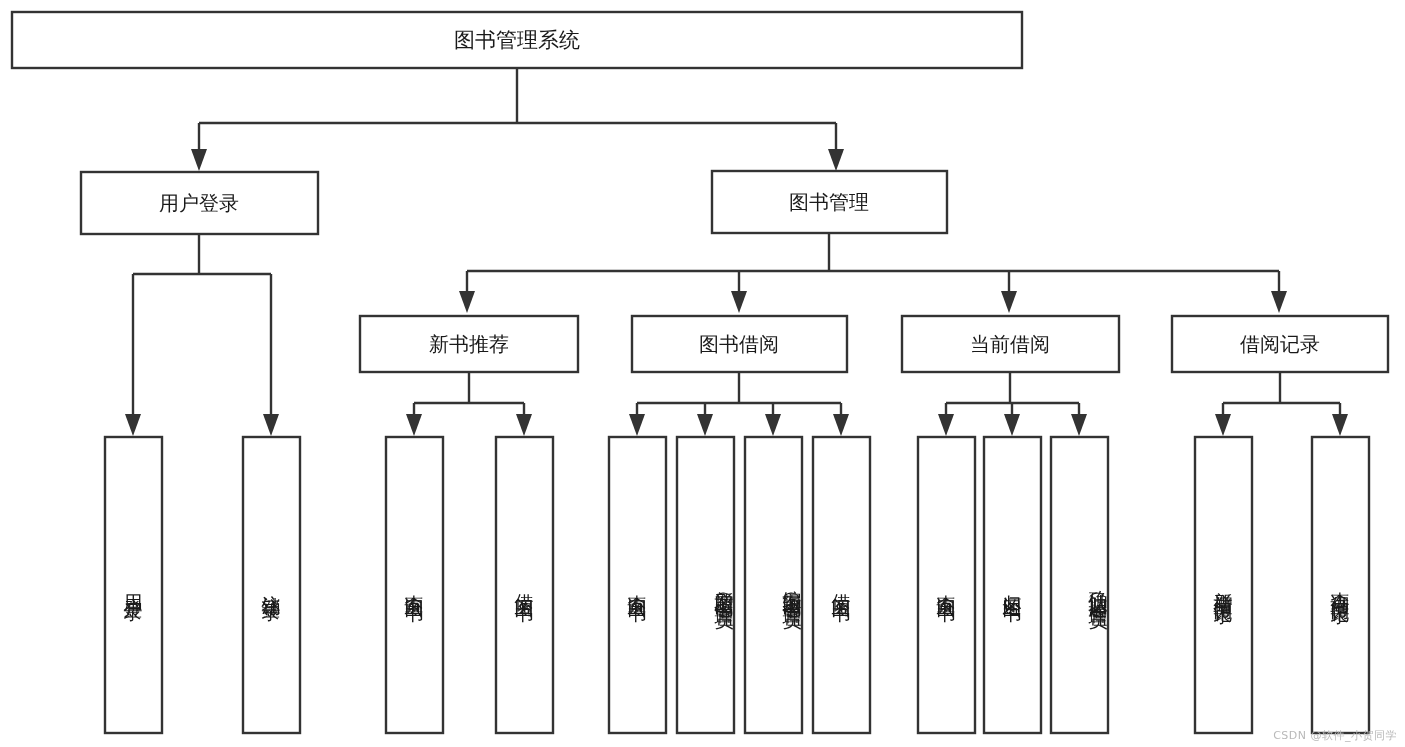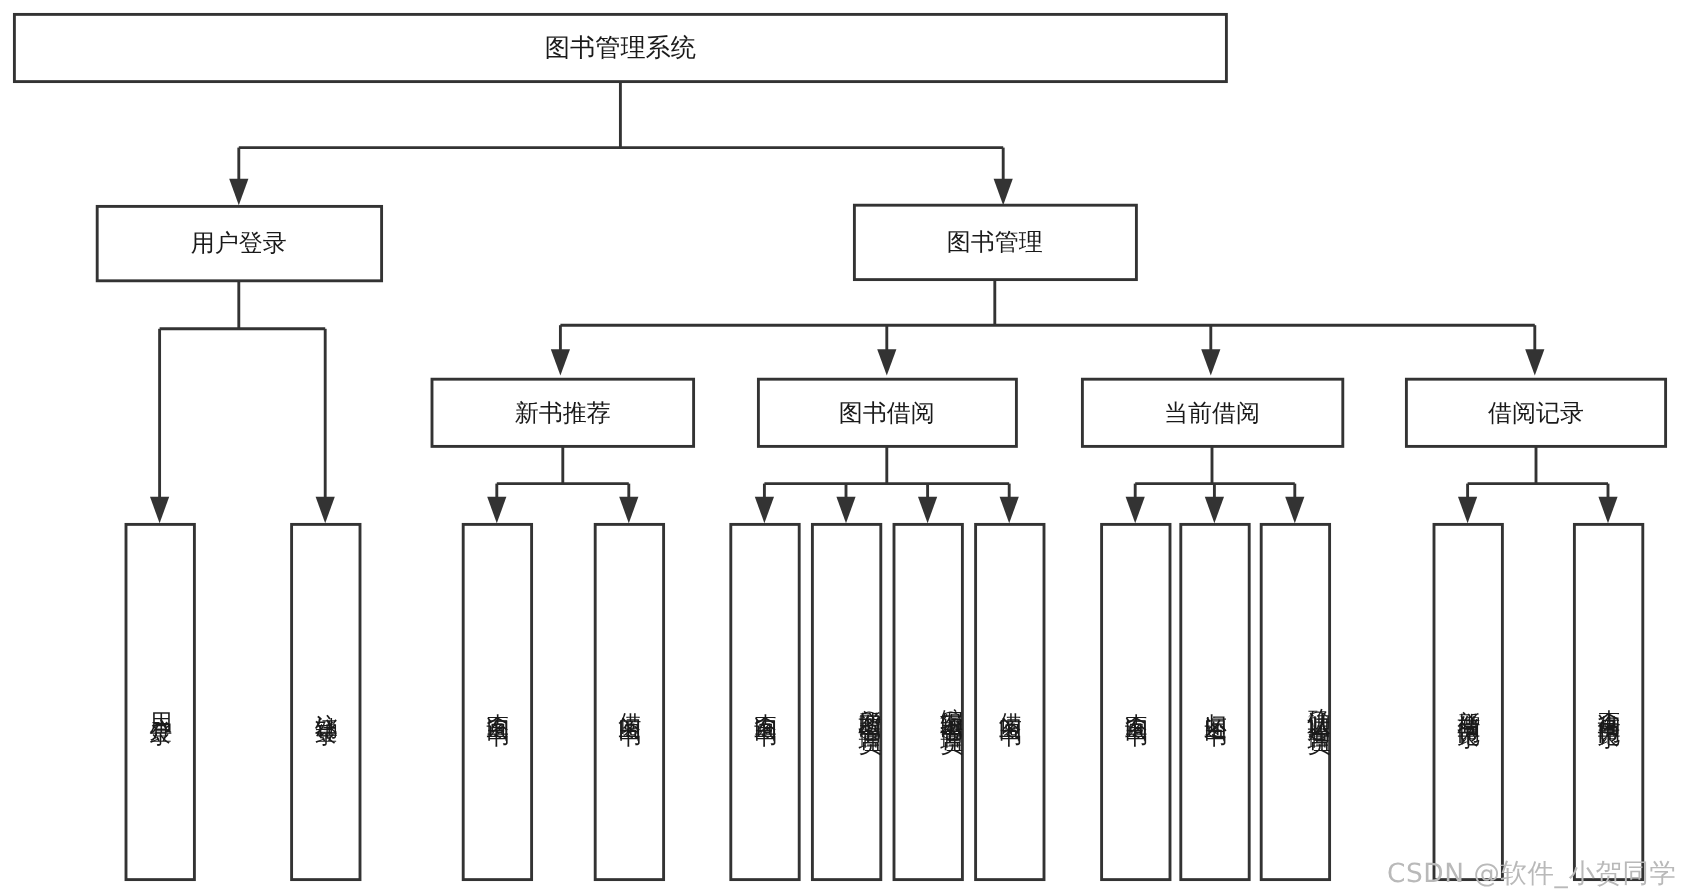--- a/index.html
+++ b/index.html
@@ -70,21 +70,21 @@
     text-align: center;
     white-space: nowrap;
     pointer-events: none;
     user-select: none;
   }
   #watermark {
     position: absolute;
     right: 8px;
     bottom: 4px;
     font-family: "DejaVu Sans", "Liberation Sans", sans-serif;
-    font-size: 22px;
+    font-size: 11px;
     color: #b9b9b9;
     letter-spacing: 0.5px;
     white-space: nowrap;
     user-select: none;
     margin-left: 16px;
   }
 </style>
 </head>
 <body>
 

